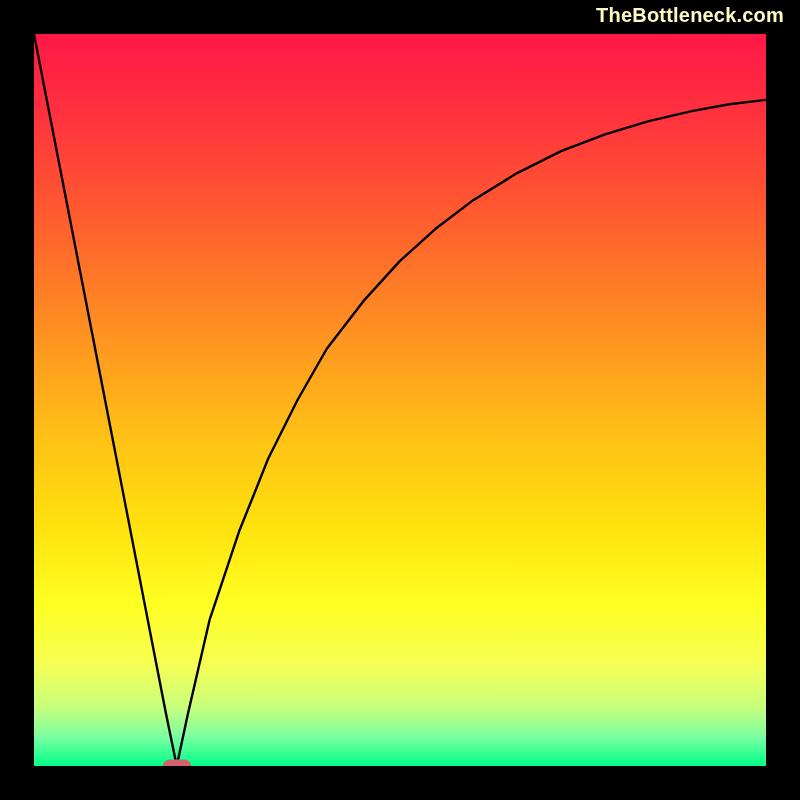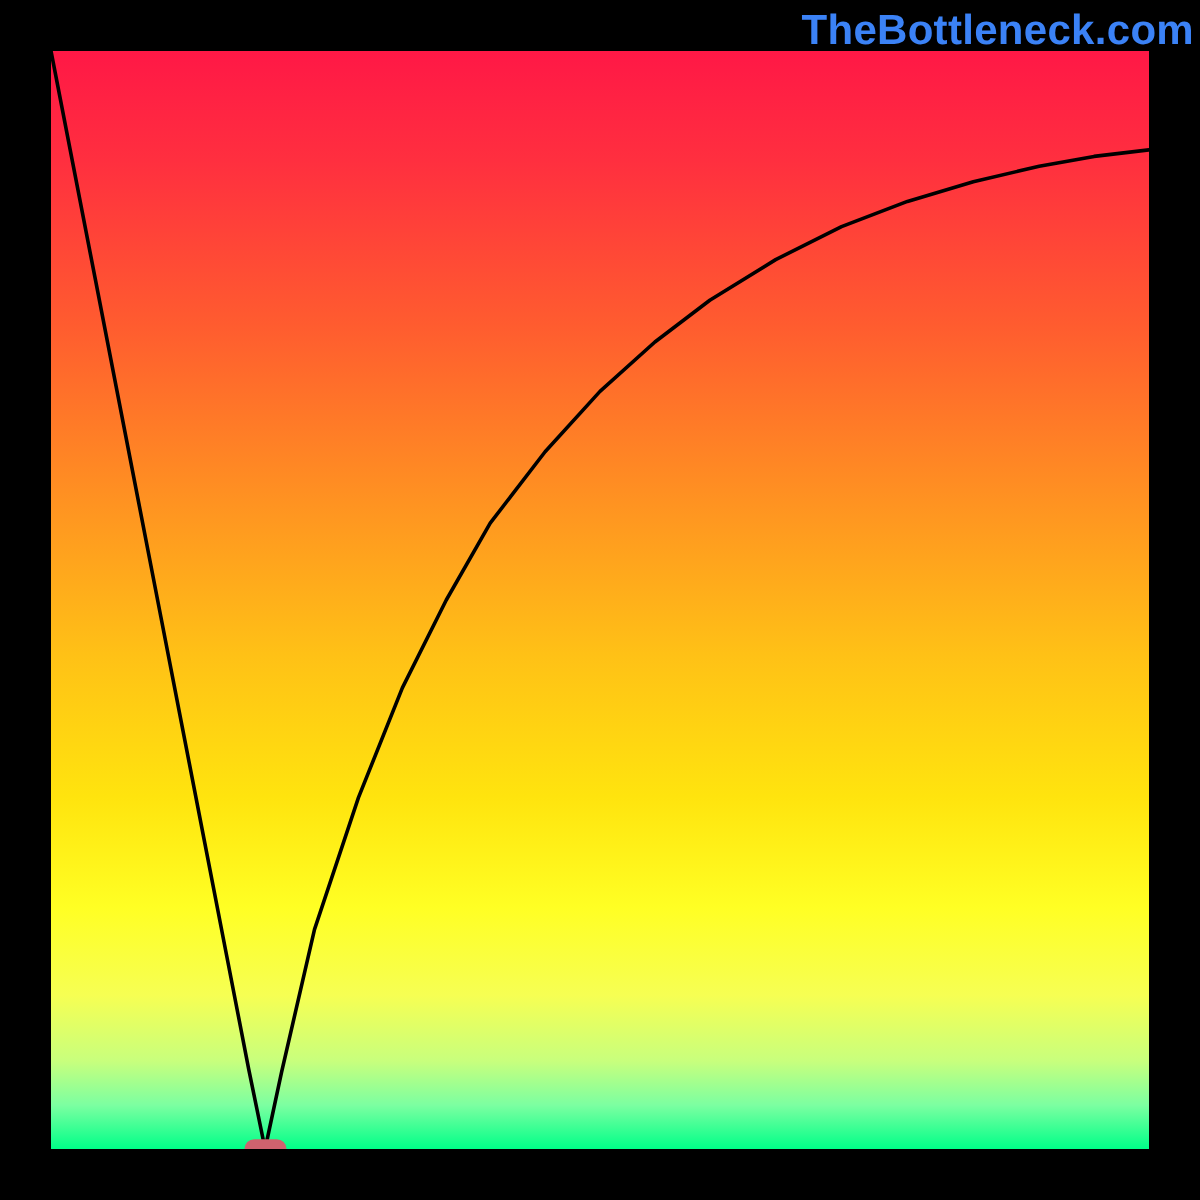--- a/index.html
+++ b/index.html
@@ -13,23 +13,23 @@
   }
   .frame {
     position: relative;
     width: 800px;
     height: 800px;
     background: #000;
   }
   .watermark {
     position: absolute;
     top: 4px;
-    right: 4px;
-    color: #3b82f6;
-    font-size: 28px;
+    right: 16px;
+    color: #fef9c3;
+    font-size: 20px;
     font-weight: 600;
     letter-spacing: 0.2px;
     z-index: 10;
   }
   .plot-area {
     position: absolute;
     left: 34px;
     top: 34px;
     width: 732px;
     height: 732px;

